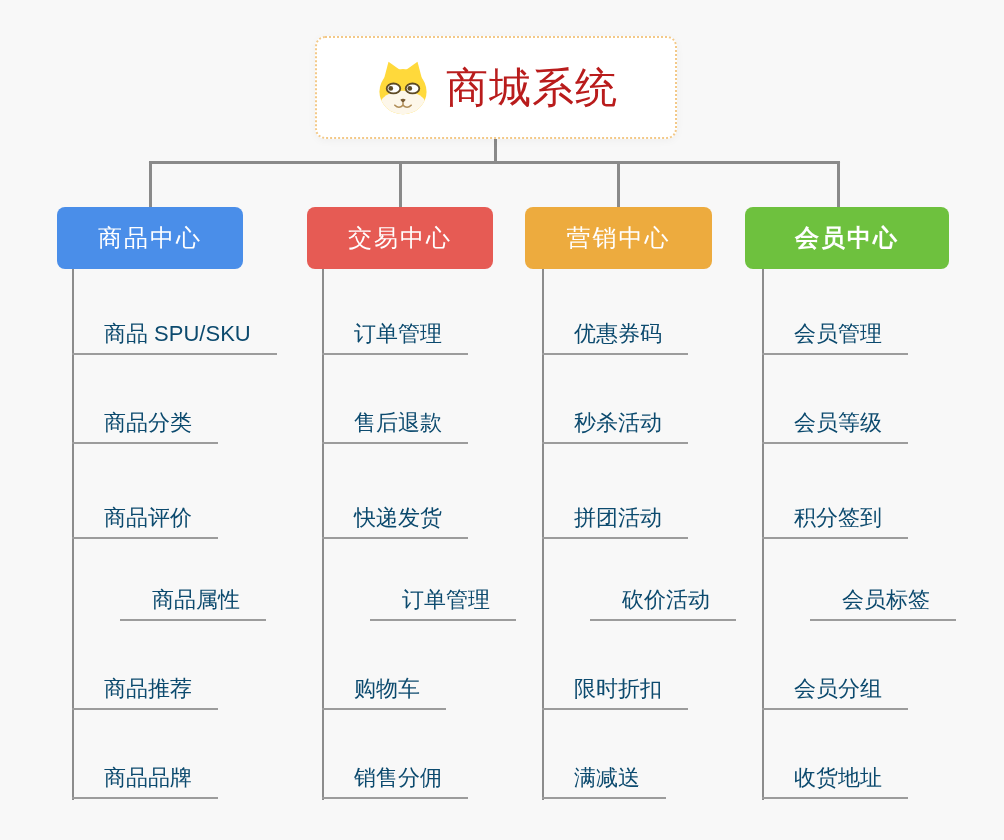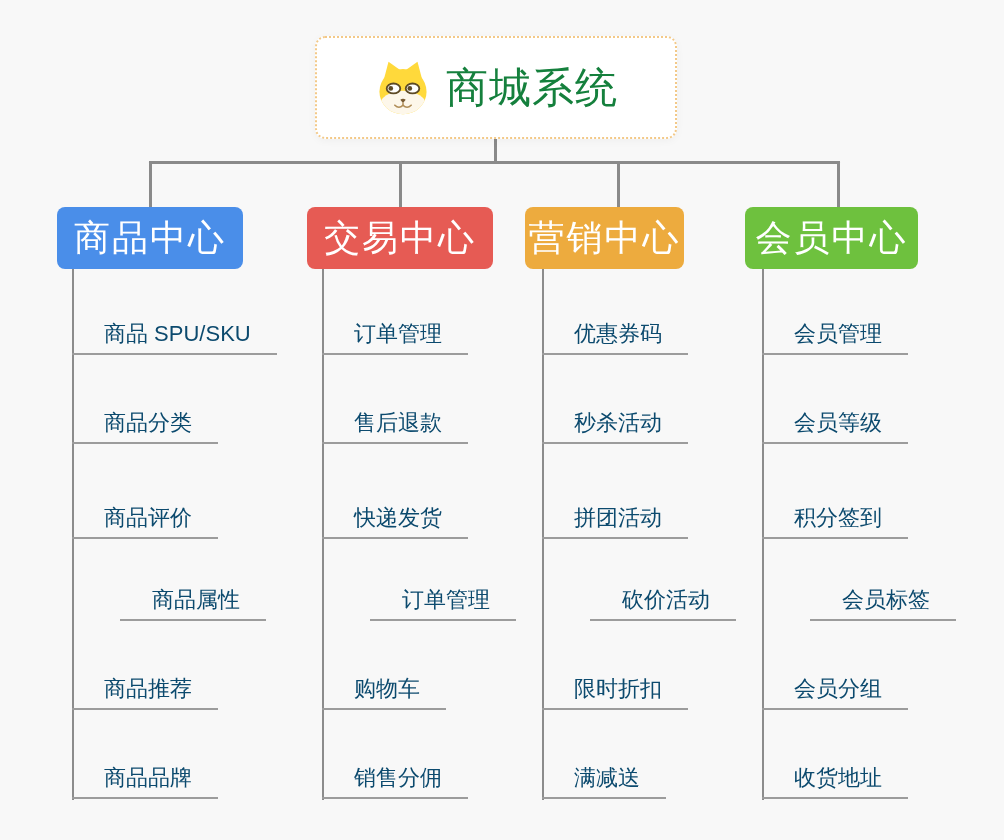--- a/index.html
+++ b/index.html
@@ -30,27 +30,27 @@
     box-shadow:0 2px 8px rgba(0,0,0,0.04);
     cursor:pointer;
   }
   .root-title{font-size:42px;letter-spacing:1px;white-space:nowrap;}
   .dog{width:58px;height:58px;flex:0 0 auto;}
 
   
   .branch-box{
     position:absolute;top:207px;height:62px;border-radius:8px;
     display:flex;align-items:center;justify-content:center;
-    color:#ffffff;font-size:36px;letter-spacing:2px;
+    color:#ffffff;font-size:24px;letter-spacing:2px;
     cursor:pointer;box-sizing:border-box;
   }
   .bb-0{left:57px;width:186px;}
   .bb-1{left:307px;width:186px;}
-  .bb-2{left:525px;width:159px;}
-  .bb-3{left:745px;width:173px;}
+  .bb-2{left:525px;width:187px;}
+  .bb-3{left:745px;width:204px;font-weight:bold;}
 
   
   .branch-col{position:absolute;top:269px;}
   .bc-0{left:72px;}
   .bc-1{left:322px;}
   .bc-2{left:542px;}
   .bc-3{left:762px;}
   .vline{position:absolute;left:0;top:0;width:2px;height:531px;background:#8c8c8c;}
   .leaf{
     position:absolute;left:0;
@@ -90,21 +90,21 @@
         <ellipse cx="32" cy="52" rx="26" ry="17" fill="#fdf7ea" clip-path="url(#headclip)"></ellipse>
         <ellipse cx="21.5" cy="32.5" rx="7.5" ry="5.5" fill="#ffffff" stroke="#5d4a26" stroke-width="2"></ellipse>
         <ellipse cx="42.5" cy="32.5" rx="7.5" ry="5.5" fill="#ffffff" stroke="#5d4a26" stroke-width="2"></ellipse>
         <circle cx="18.5" cy="32.5" r="2.6" fill="#5d4a26"></circle>
         <circle cx="39.5" cy="32.5" r="2.6" fill="#5d4a26"></circle>
         <path d="M29 45 q3 -2.5 6 0 l-3 3.5 z" fill="#7a5c33"></path>
         <path d="M32 48 v3" stroke="#b08d57" stroke-width="1.6" fill="none"></path>
         <path d="M23 51 q4.5 4.5 9 0 q4.5 4.5 9 0" stroke="#b08d57" stroke-width="1.8" fill="none" stroke-linecap="round"></path>
       </svg>
     </span>
-    <span class="root-title" style="color: #15803d;">商城系统</span>
+    <span class="root-title" style="color: #b91c1c;">商城系统</span>
   </div>
 
   <div class="branch-box bb-0" style="background-color: rgb(74, 142, 233);">
     <span>商品中心</span>
   </div>
   <div class="branch-box bb-1" style="background-color: rgb(230, 91, 84);">
     <span>交易中心</span>
   </div>
   <div class="branch-box bb-2" style="background-color: rgb(237, 171, 62);">
     <span>营销中心</span>

